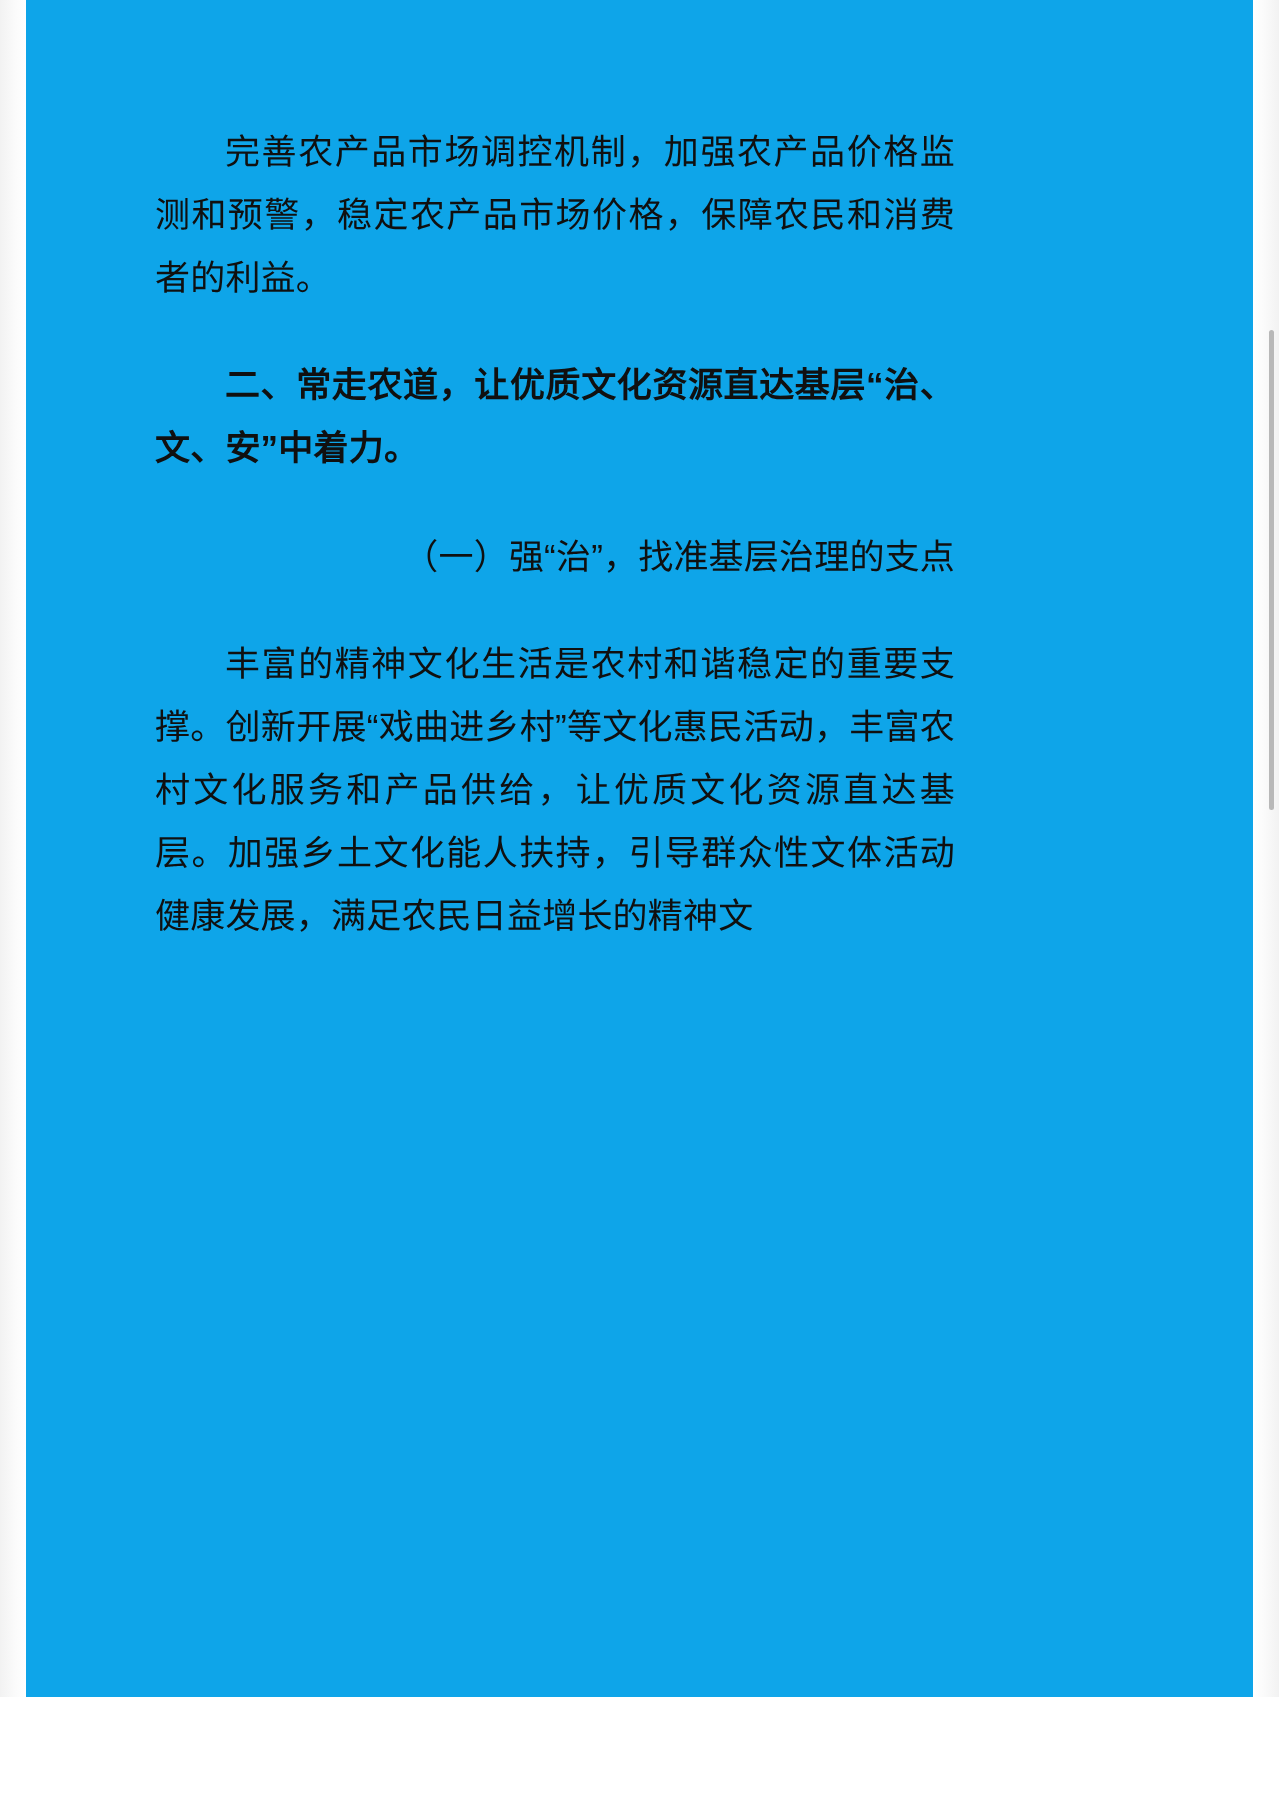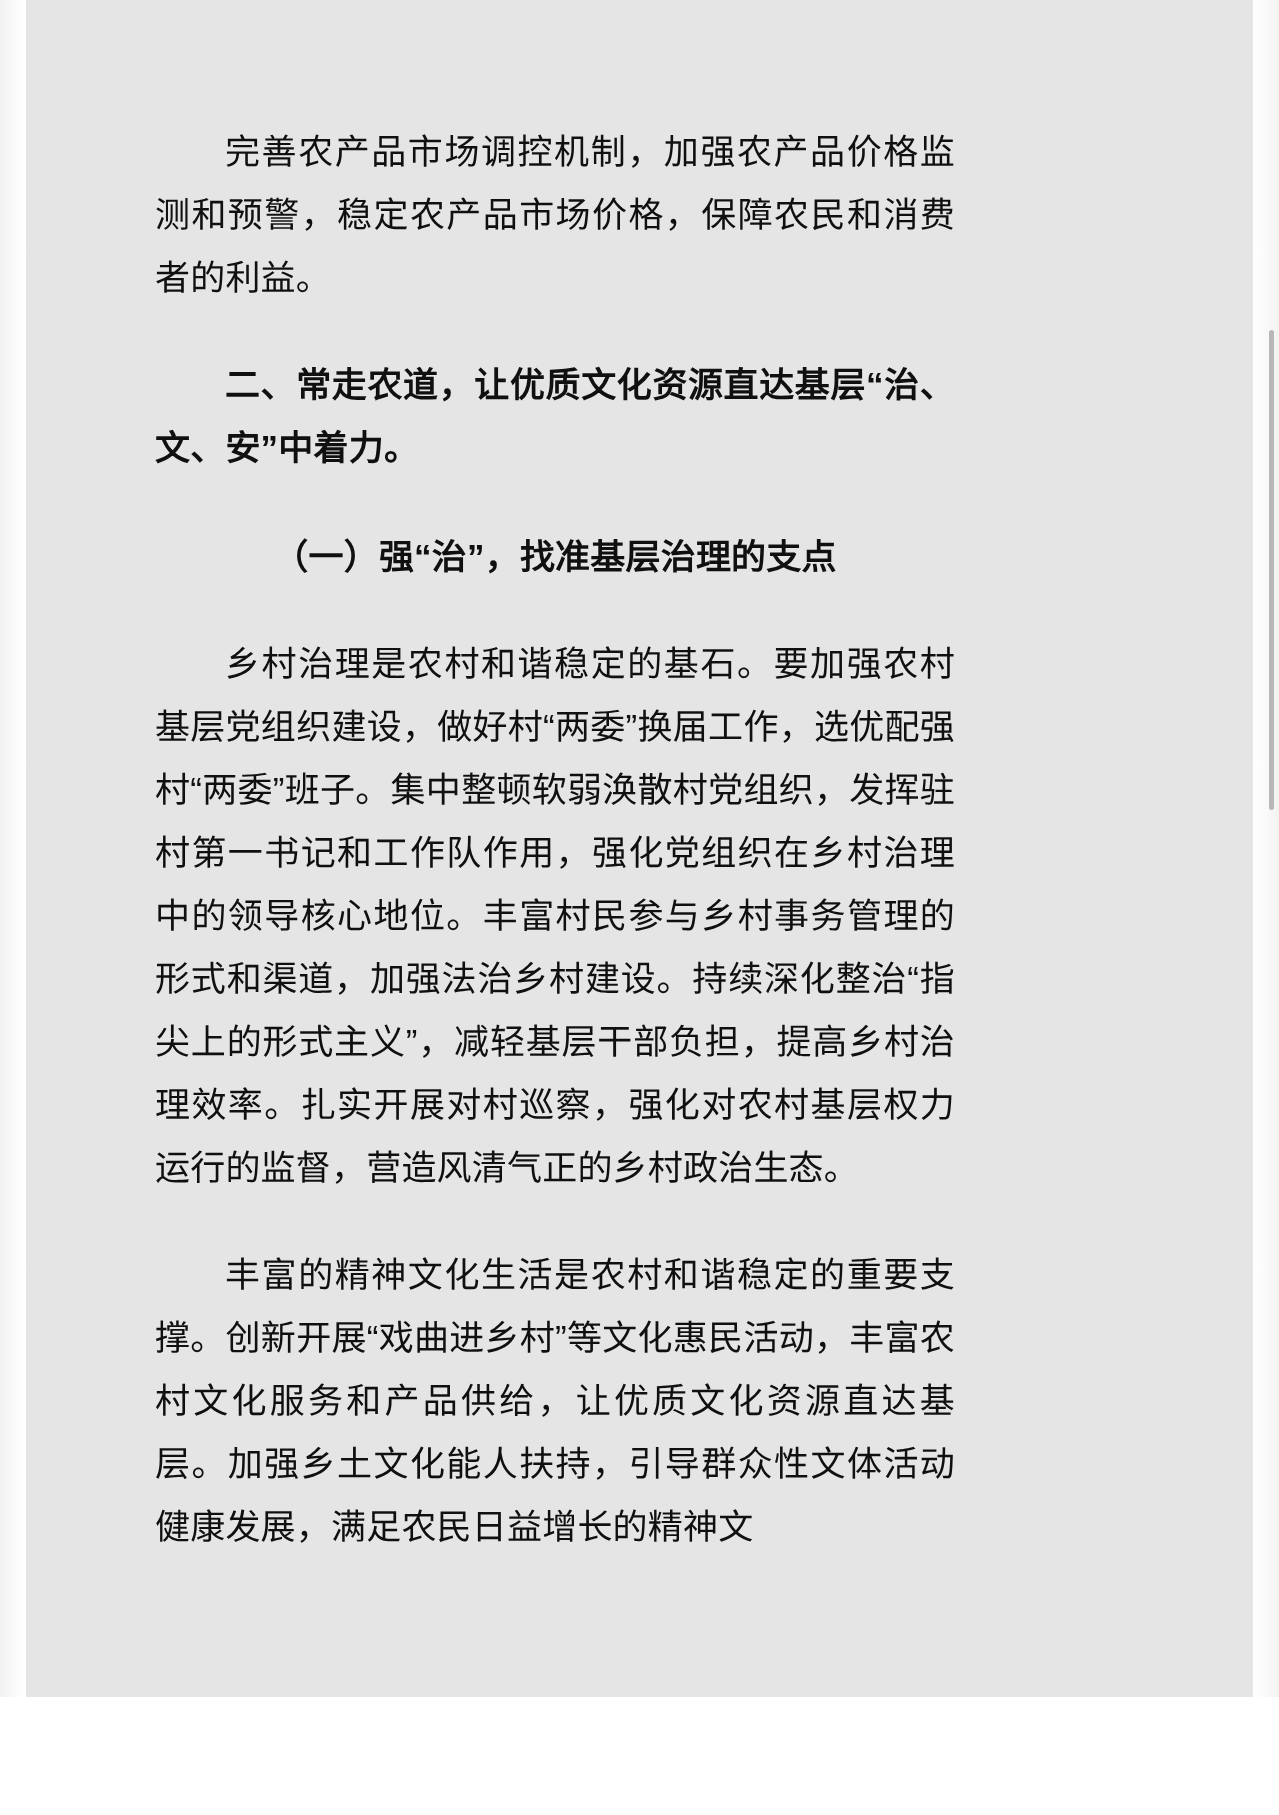--- a/index.html
+++ b/index.html
@@ -11,21 +11,21 @@
 
   body {
     font-family: "Liberation Sans", "DejaVu Sans", sans-serif;
   }
 
   #page {
     position: relative;
     width: 1279px;
     height: 1815px;
     margin: 0 auto;
-    background: #e5e5e5;
+    background: #0ea5e9;
     overflow: hidden;
     box-sizing: border-box;
   }
 
   
   .gutter-left,
   .gutter-right {
     position: absolute;
     top: 0;
     bottom: 0;
@@ -67,22 +67,22 @@
     margin-bottom: 44px;
   }
 
   p.heading-1 {
     font-weight: 700;
     text-indent: 2em;
     margin-bottom: 46px;
   }
 
   p.heading-2 {
-    font-weight: 700;
-    text-align: center;
+    font-weight: 400;
+    text-align: right;
     text-indent: 0;
     margin-bottom: 44px;
     word-break: keep-all;
   }
 
   p.tight { margin-bottom: 40px; }
 
   
   .scrollbar-track {
     position: absolute;
@@ -121,21 +121,20 @@
   <div class="gutter-right"></div>
 
   <div class="doc-body">
 
     <p class="para">完善农产品市场调控机制，加强农产品价格监测和预警，稳定农产品市场价格，保障农民和消费者的利益。</p>
 
     <p class="heading-1">二、常走农道，让优质文化资源直达基层“治、文、安”中着力。</p>
 
     <p class="heading-2">（一）强“治”，找准基层治理的支点</p>
 
-    <p class="para">乡村治理是农村和谐稳定的基石。要加强农村基层党组织建设，做好村“两委”换届工作，选优配强村“两委”班子。集中整顿软弱涣散村党组织，发挥驻村第一书记和工作队作用，强化党组织在乡村治理中的领导核心地位。丰富村民参与乡村事务管理的形式和渠道，加强法治乡村建设。持续深化整治“指尖上的形式主义”，减轻基层干部负担，提高乡村治理效率。扎实开展对村巡察，强化对农村基层权力运行的监督，营造风清气正的乡村政治生态。</p>
 
 
     <p class="para tight">丰富的精神文化生活是农村和谐稳定的重要支撑。创新开展“戏曲进乡村”等文化惠民活动，丰富农村文化服务和产品供给，让优质文化资源直达基层。加强乡土文化能人扶持，引导群众性文体活动健康发展，满足农民日益增长的精神文</p>
 
   </div>
 
   <div class="page-bottom-space"></div>
 
   <div class="scrollbar-track">
     <div class="scrollbar-thumb"></div>

